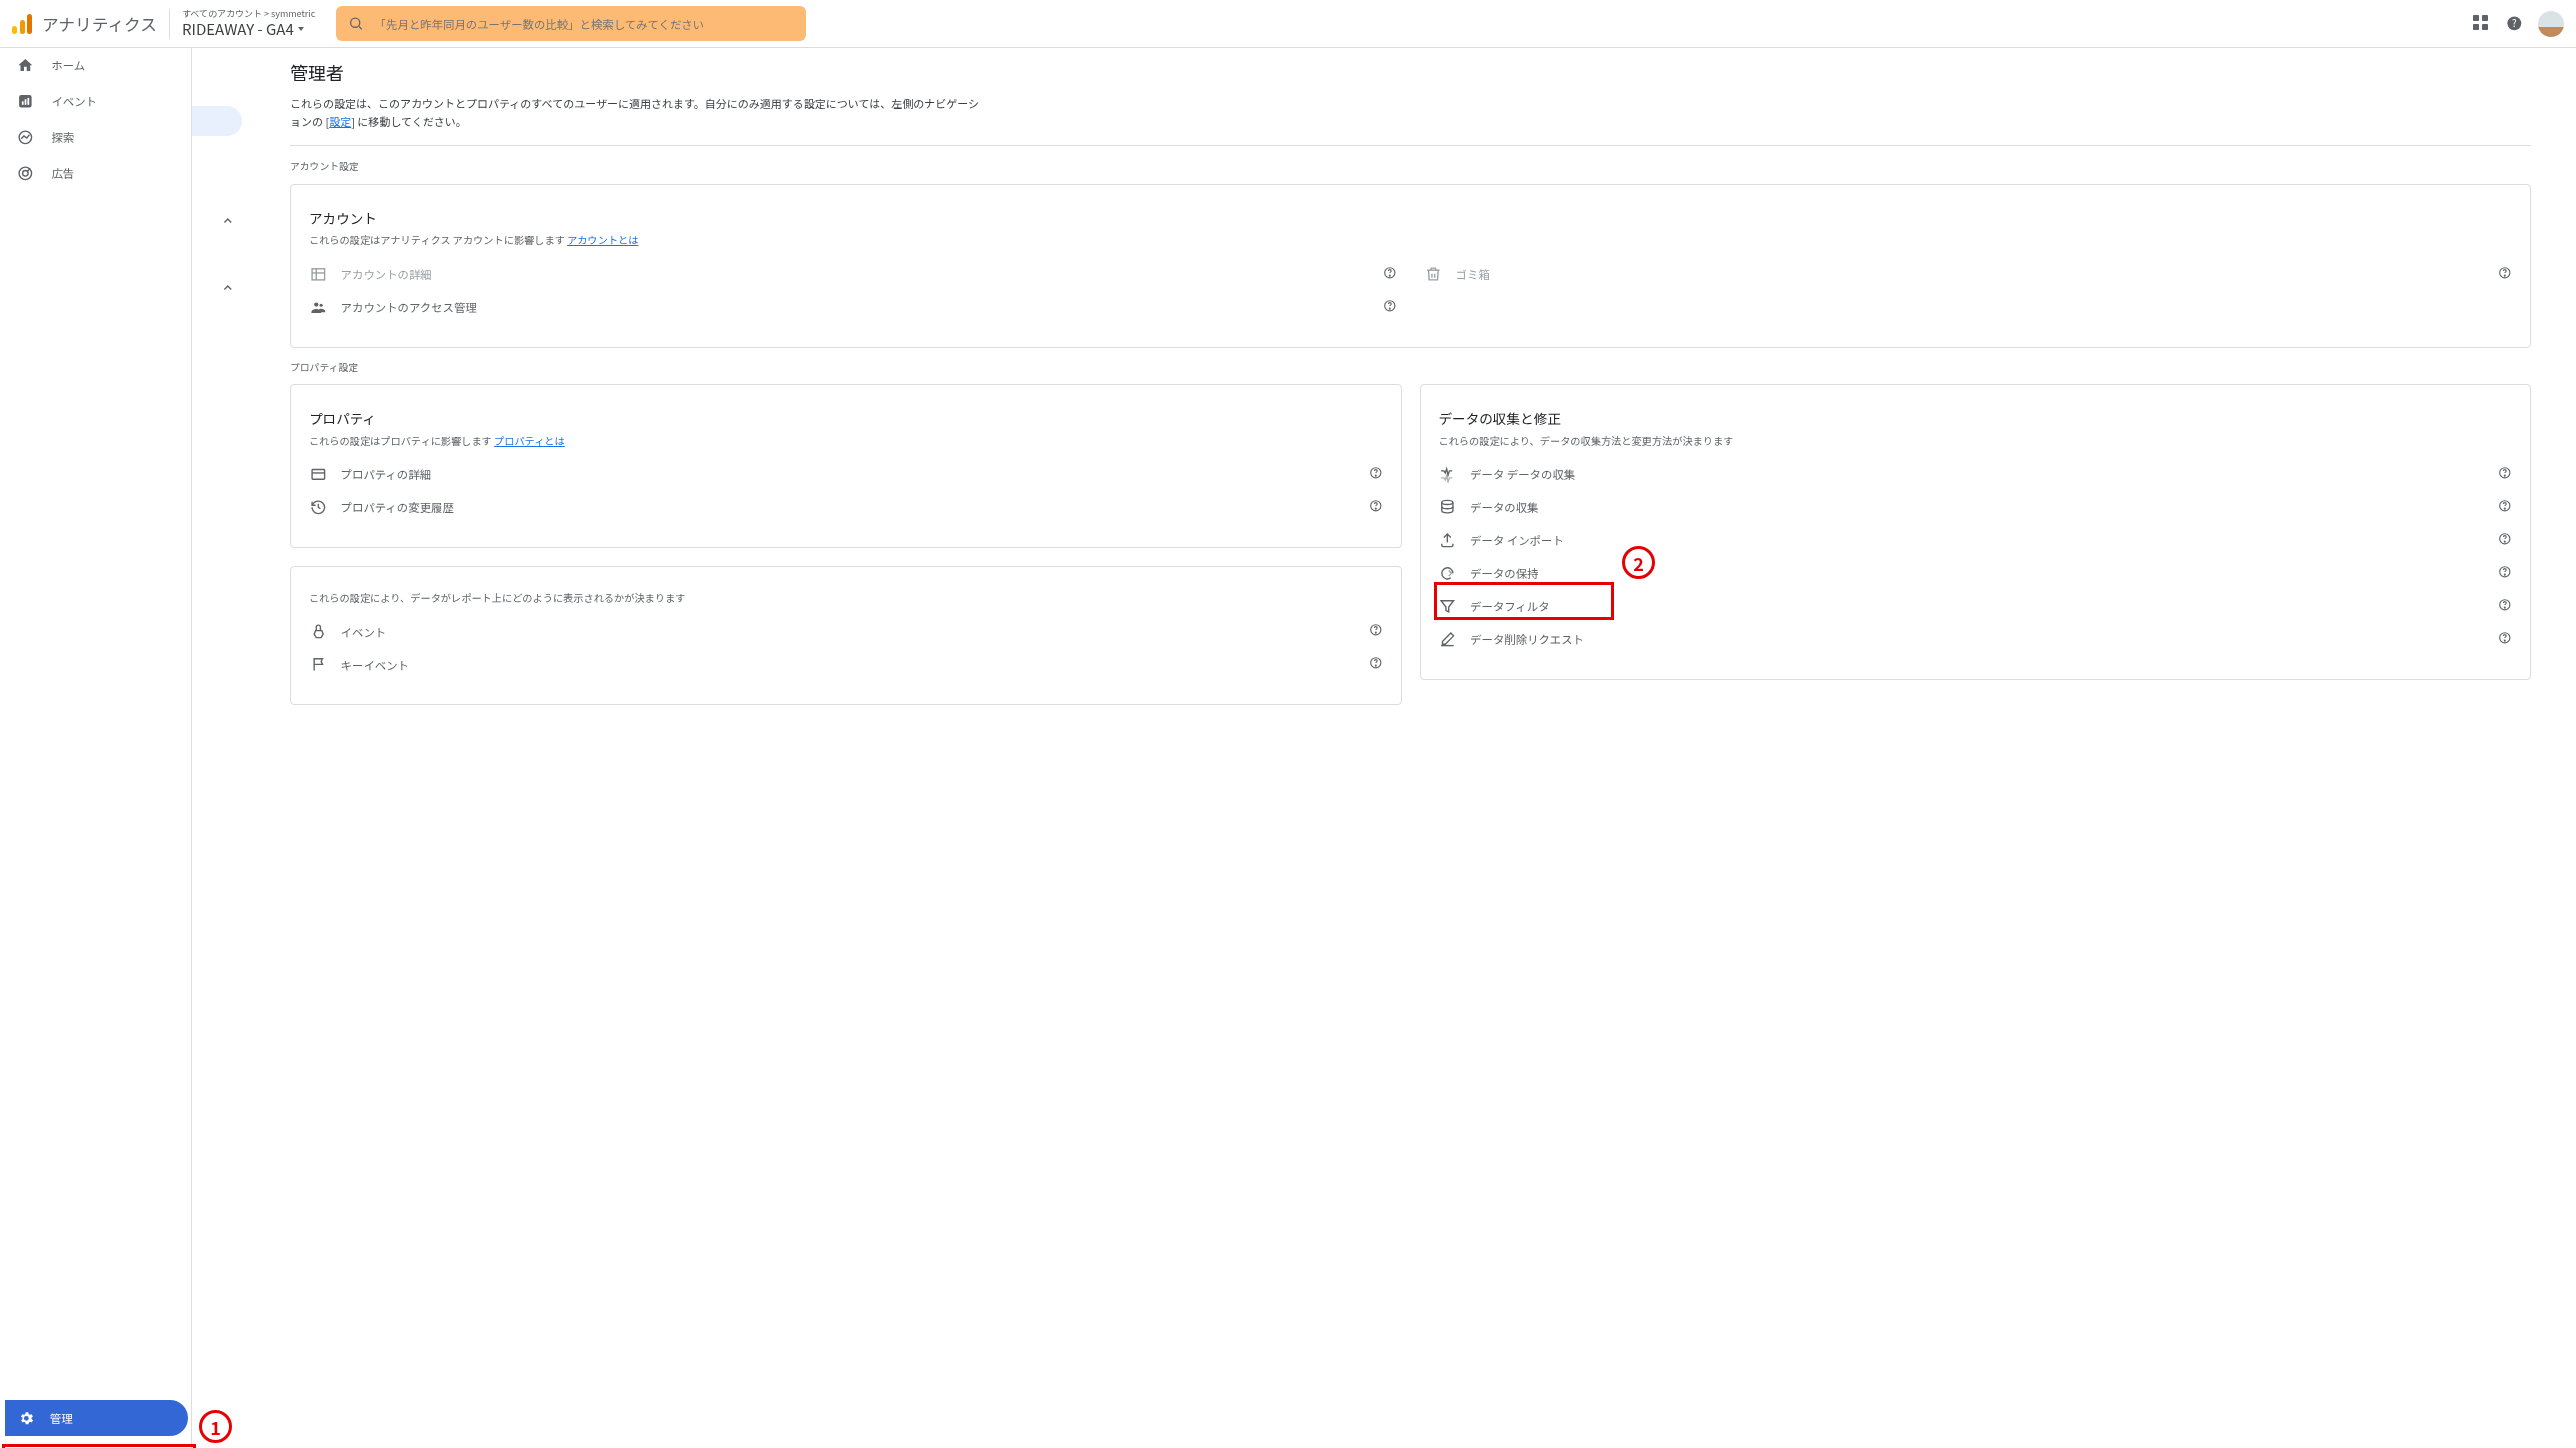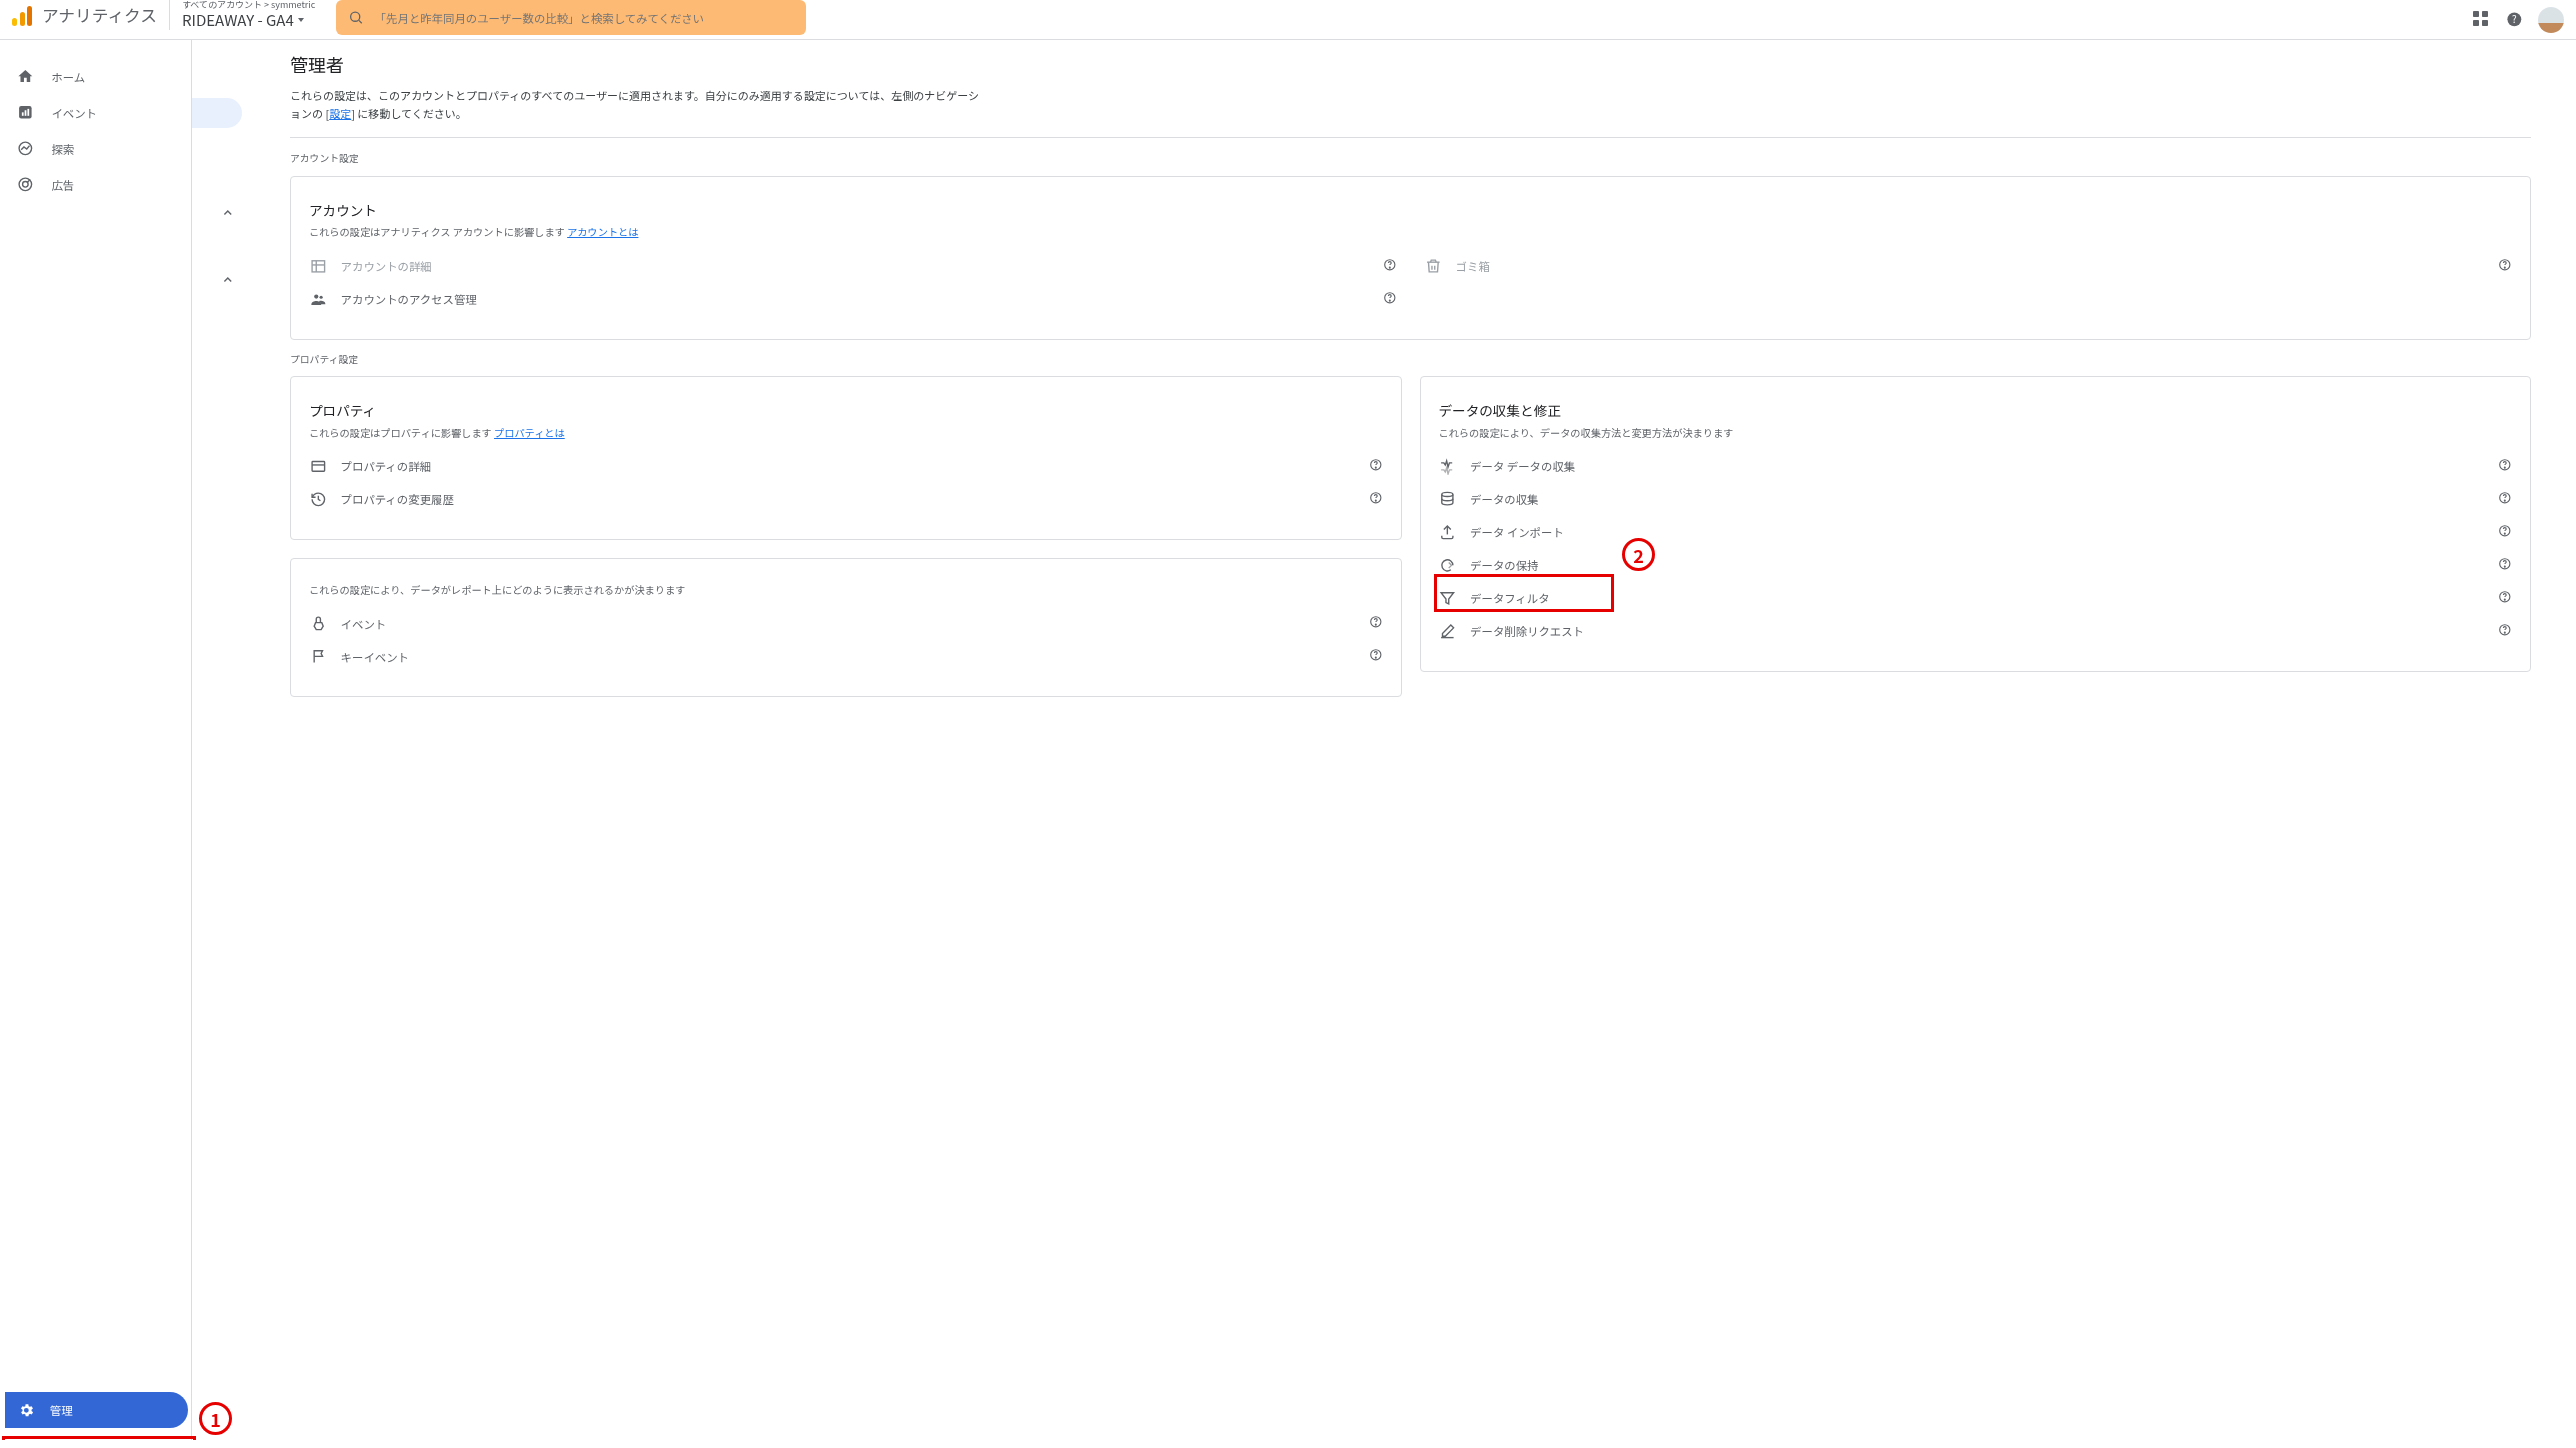--- a/index.html
+++ b/index.html
@@ -1,19 +1,19 @@
 <!DOCTYPE html>
 <html style="font-size:12px"><head>
 <meta charset="utf-8">
 <style>
 * { margin:0; padding:0; box-sizing:border-box; font-family:"Google Sans","Noto Sans JP",Arial,sans-serif; }
 body { background:#fff; color:#202124; font-size:10.6px; }
 
 
-.header { height:40px; border-bottom:0.8px solid #dadce0; display:flex; padding:0 12px; }
+.header { height:48px; border-bottom:0.8px solid #dadce0; display:flex; align-items:center; padding:0 12px; }
 .logo-wrap { display:flex; align-items:center; gap:9px; padding-right:12px; border-right:0.8px solid #dadce0; height:30px; }
 .logo-icon { width:21px; height:21px; position:relative; }
 .logo-icon .bar1 { position:absolute; bottom:0; left:0;  width:5.3px; height:7.6px; background:#fbbc04; border-radius:2.7px; }
 .logo-icon .bar2 { position:absolute; bottom:0; left:7.6px; width:5.3px; height:13.6px; background:#f29900; border-radius:2.7px; }
 .logo-icon .bar3 { position:absolute; bottom:0; left:15px; width:5.3px; height:19.7px; background:#e37400; border-radius:2.7px; }
 .app-title { font-size:16.7px; color:#5f6368; }
 
 .prop-picker { margin-left:12px; line-height:1.2; cursor:pointer; }
 .prop-bc { font-size:9px; color:#5f6368; }
 .prop-name { font-size:15px; color:#3c4043; display:flex; align-items:center; gap:4.5px; }
@@ -26,21 +26,21 @@
 .apps-icon { width:18px;height:18px; display:grid; grid-template-columns:repeat(2,6px); grid-template-rows:repeat(2,6px); gap:3px; }
 .apps-icon span{background:#5f6368;border-radius:0.8px;}
 .avatar { width:26px;height:26px;border-radius:50%; background:linear-gradient(to bottom,#dbe2e6 0%,#dbe2e6 60%,#c28a5a 60%,#c28a5a 100%); }
 
 
 .layout { display:flex; height:calc(100vh - 48px); position:relative; }
 
 
 .sidebar { width:192px; border-right:0.8px solid #dadce0; display:flex; flex-direction:column; position:relative; background:#fff; }
 .nav-top { padding:9px 0; }
-.nav-item { display:flex; align-items:flex-end; gap:16.7px; height:36px; padding-left:16.7px; color:#5f6368; font-size:11.4px; cursor:pointer; }
+.nav-item { display:flex; align-items:flex-start; gap:16.7px; height:36px; padding-left:16.7px; color:#5f6368; font-size:11.4px; cursor:pointer; }
 .nav-item .icn { width:18px; display:flex; justify-content:center; color:#5f6368; }
 
 .nav-bottom { margin-top:auto; position:relative; }
 .admin-pill { margin:0 0 12px 4.5px; height:36px; width:183px; background:#3367d6; border-radius:0 18px 18px 0; display:flex; align-items:center; gap:15px; padding-left:13.6px; color:#fff; font-size:11.4px; cursor:pointer; }
 .collapse-chevron { position:absolute; right:-30px; bottom:13.6px; width:21px; height:21px; display:flex; align-items:center; justify-content:center; color:#202124; cursor:pointer; }
 .stub-sel { position:absolute; left:192px; top:58px; width:50px; height:30px; background:#e8f0fe; border-radius:0 15px 15px 0; }
 .stub-chev { position:absolute; left:214px; width:27px; height:27px; display:flex; align-items:center; justify-content:center; color:#5f6368; cursor:pointer; }
 
 
 .main { flex:1; overflow:auto; padding:10.6px 45px 30px 98px; background:#fff; }

